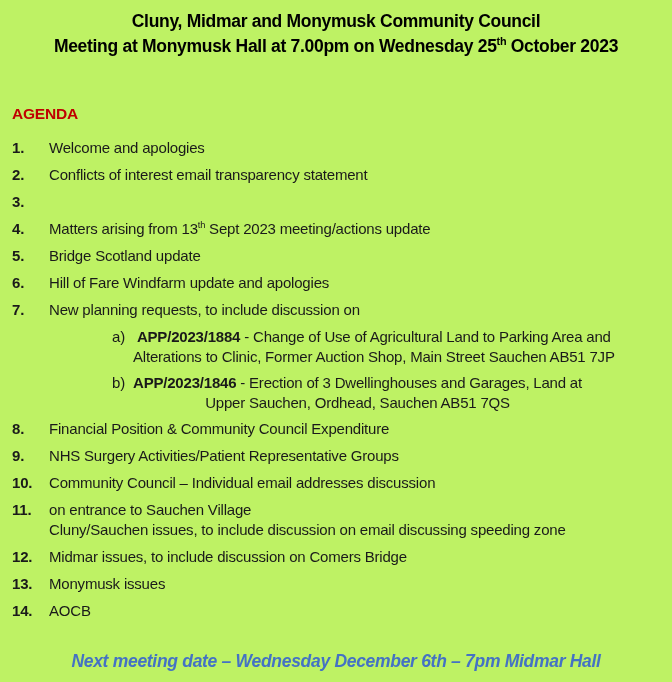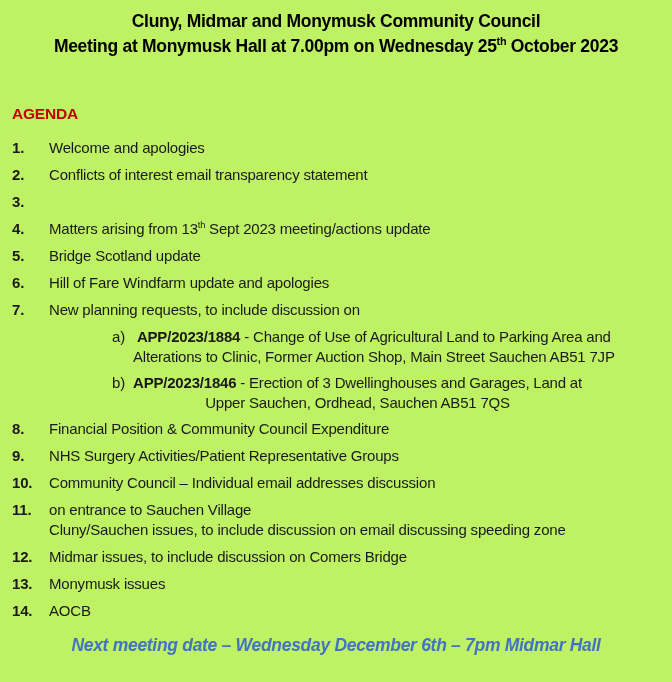--- a/index.html
+++ b/index.html
@@ -67,21 +67,21 @@
     line-height: 20px;
     margin-bottom: 6px;
   }
   .subitem .sublabel {
     width: 21px;
     flex: none;
   }
   .subitem .subtxt .line { white-space: nowrap; text-align: center; }
   .code { font-weight: 700; }
   .footer-note {
-    margin-top: 14px;
+    margin-top: 30px;
     text-align: center;
     font-weight: 700;
     font-style: italic;
     font-size: 17.5px;
     letter-spacing: -0.3px;
     color: #4472C4;
   }
 </style>
 </head>
 <body>

